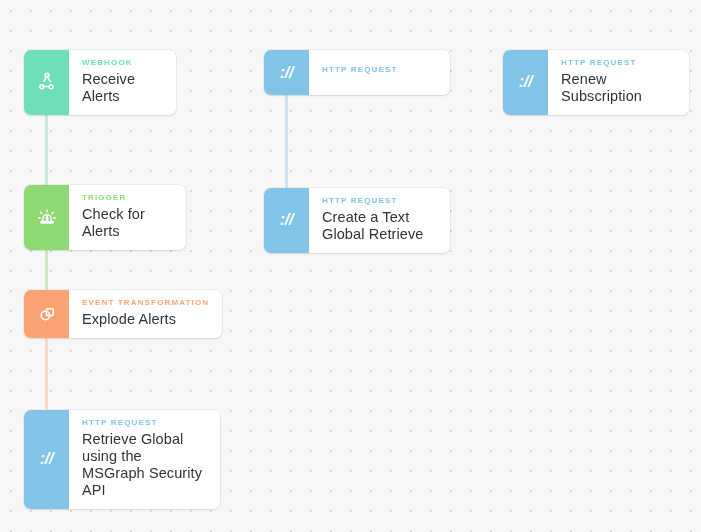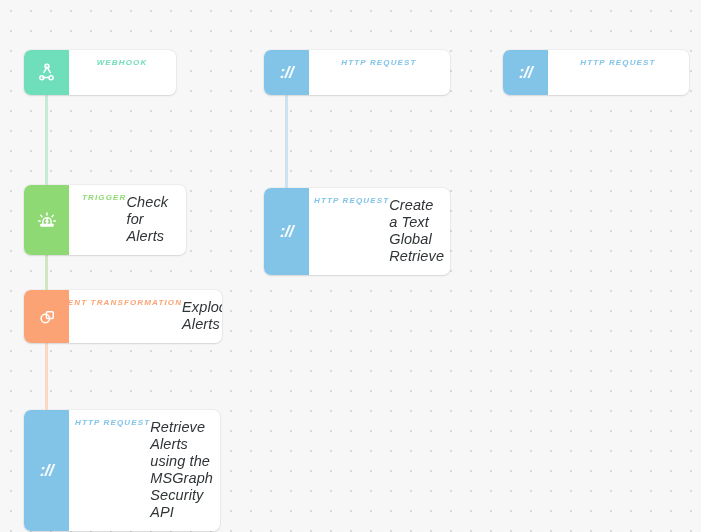--- a/index.html
+++ b/index.html
@@ -61,23 +61,23 @@
     display: flex;
     align-items: center;
     justify-content: center;
     color: #ffffff;
   }
 
   .node-body {
     flex: 1 1 auto;
     padding: 9px 14px 10px 13px;
     display: flex;
+    flex-direction: column;
     justify-content: center;
     min-width: 0;
-    font-style: italic;
   }
 
   .node-kicker {
     font-size: 8px;
     font-weight: bold;
     letter-spacing: 1.15px;
     line-height: 1.1;
     margin-bottom: 3px;
     text-transform: uppercase;
     white-space: nowrap;
@@ -120,20 +120,21 @@
             <path d="M12 5.5 L15.6 11.6"></path>
             <path d="M7.2 16.8 L14.6 16.8"></path>
             <circle cx="12" cy="4.6" r="2.2"></circle>
             <circle cx="6.4" cy="17.2" r="2.2"></circle>
             <circle cx="16.4" cy="17.2" r="2.2"></circle>
           </svg>
         </span>
       </div>
       <div class="node-body">
         <div class="node-kicker" style="color: rgb(111, 222, 187);">WEBHOOK</div>
+        <div class="node-title">Receive Alerts</div>
       </div>
     </div>
     <div class="node" style="left: 24px; top: 185px; width: 162px; min-height: 45px;">
       <div class="node-icon" style="background: rgb(143, 217, 116);">
         <span>
           <svg class="glyph" width="22" height="22" viewBox="0 0 24 24" fill="none" stroke="#ffffff" stroke-width="1.6" stroke-linecap="round" stroke-linejoin="round">
             <path d="M6.2 18.6 h11.6 a0.9 0.9 0 0 0 0.9-0.9 v-0.7 H5.3 v0.7 a0.9 0.9 0 0 0 0.9 0.9 z"></path>
             <path d="M7.4 16.8 v-2.6 a4.6 4.6 0 0 1 9.2 0 v2.6"></path>
             <path d="M12 6.6 V4.4"></path>
             <path d="M6.6 8.4 L5.1 6.9"></path>
@@ -162,21 +163,21 @@
         <div class="node-kicker" style="color: rgb(251, 163, 117);">EVENT TRANSFORMATION</div>
         <div class="node-title">Explode Alerts</div>
       </div>
     </div>
     <div class="node" style="left: 24px; top: 410px; width: 196px; min-height: 75px;">
       <div class="node-icon" style="background: rgb(130, 195, 232);">
         <span class="http-glyph">://</span>
       </div>
       <div class="node-body">
         <div class="node-kicker" style="color: rgb(130, 195, 232);">HTTP REQUEST</div>
-        <div class="node-title">Retrieve Alerts using the MSGraph Security API</div>
+        <div class="node-title">Retrieve Global using the MSGraph Security API</div>
       </div>
     </div>
     <div class="node" style="left: 264px; top: 50px; width: 186px; min-height: 45px;">
       <div class="node-icon" style="background: rgb(130, 195, 232);">
         <span class="http-glyph">://</span>
       </div>
       <div class="node-body">
         <div class="node-kicker" style="color: rgb(130, 195, 232);">HTTP REQUEST</div>
       </div>
     </div>
@@ -188,15 +189,16 @@
         <div class="node-kicker" style="color: rgb(130, 195, 232);">HTTP REQUEST</div>
         <div class="node-title">Create a Text Global Retrieve</div>
       </div>
     </div>
     <div class="node" style="left: 503px; top: 50px; width: 186px; min-height: 45px;">
       <div class="node-icon" style="background: rgb(130, 195, 232);">
         <span class="http-glyph">://</span>
       </div>
       <div class="node-body">
         <div class="node-kicker" style="color: rgb(130, 195, 232);">HTTP REQUEST</div>
+        <div class="node-title">Renew Subscription</div>
       </div>
     </div>
   </div>
 
 </body></html>

